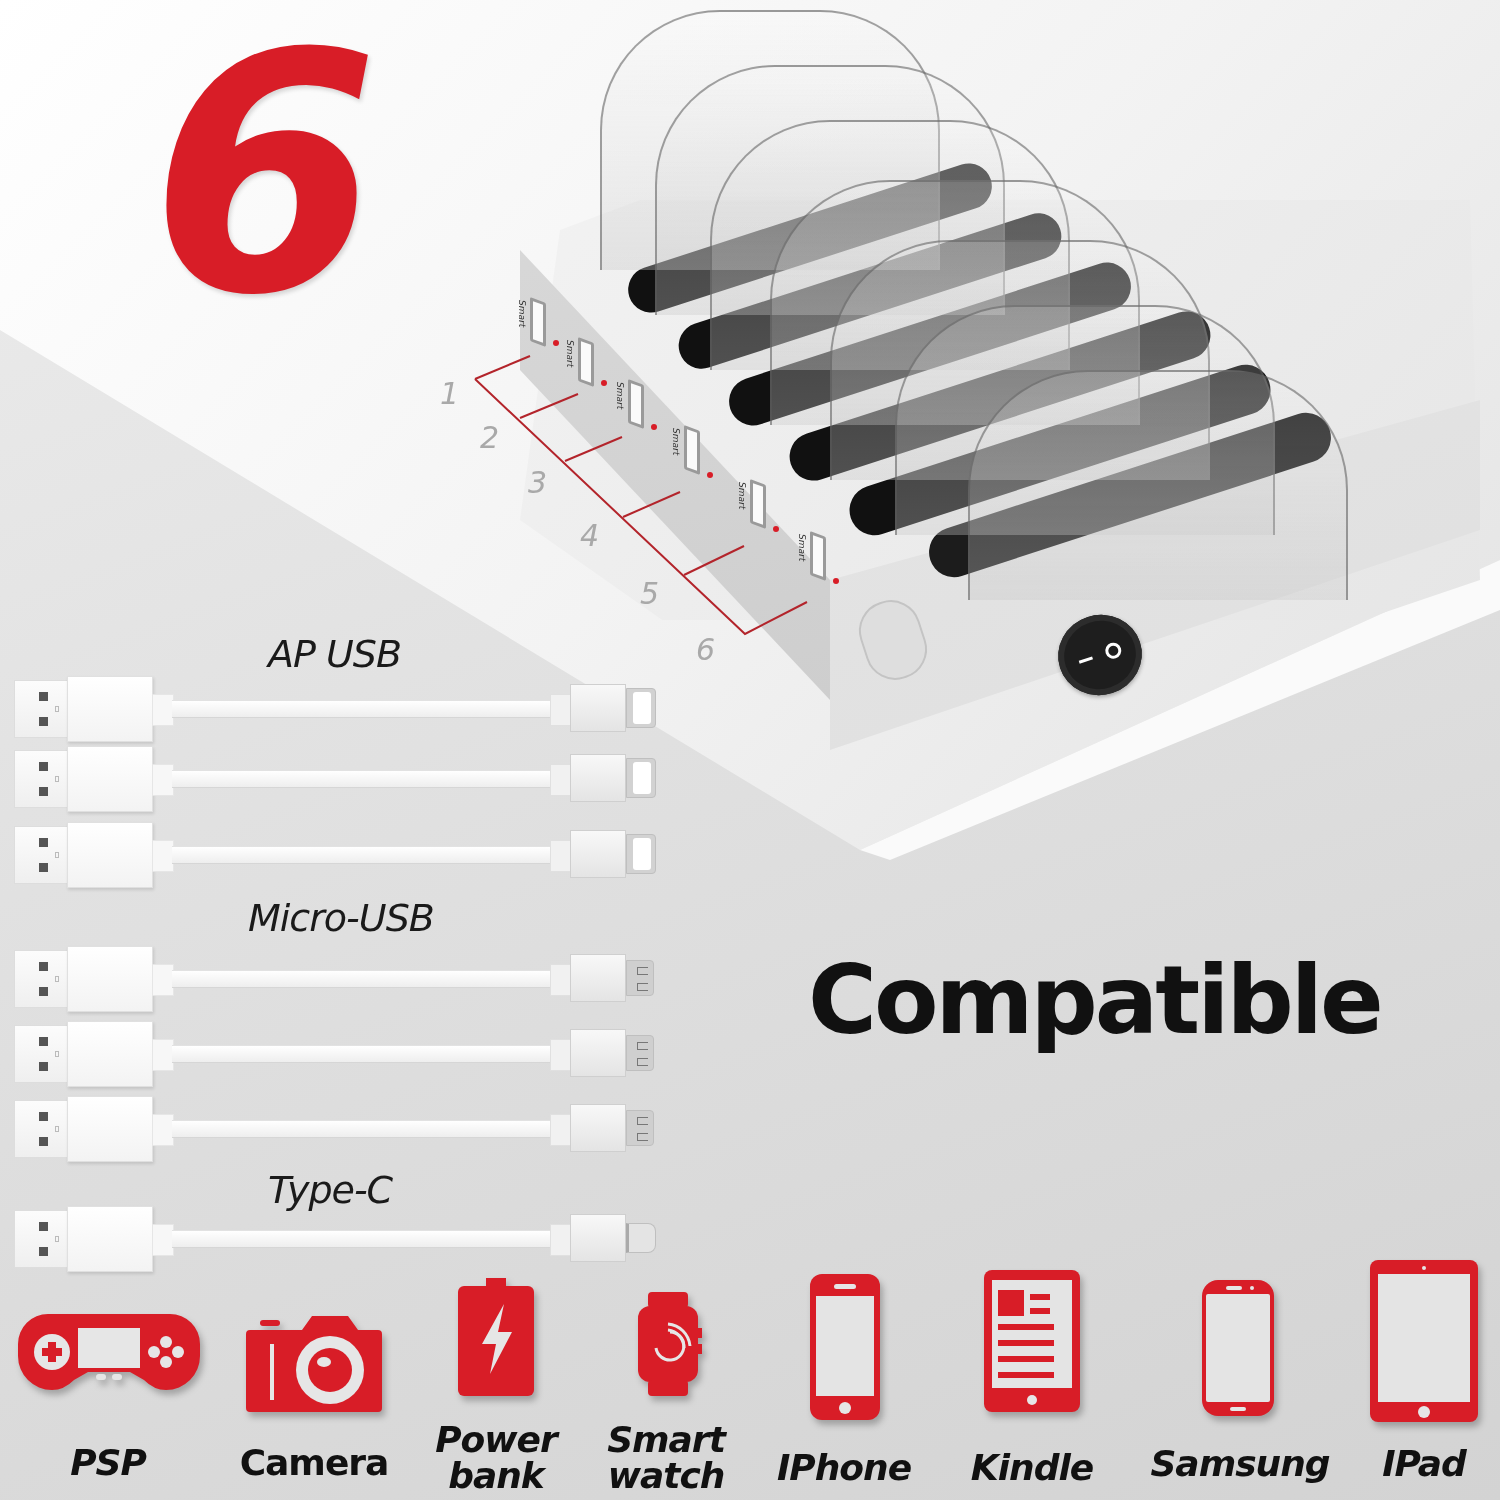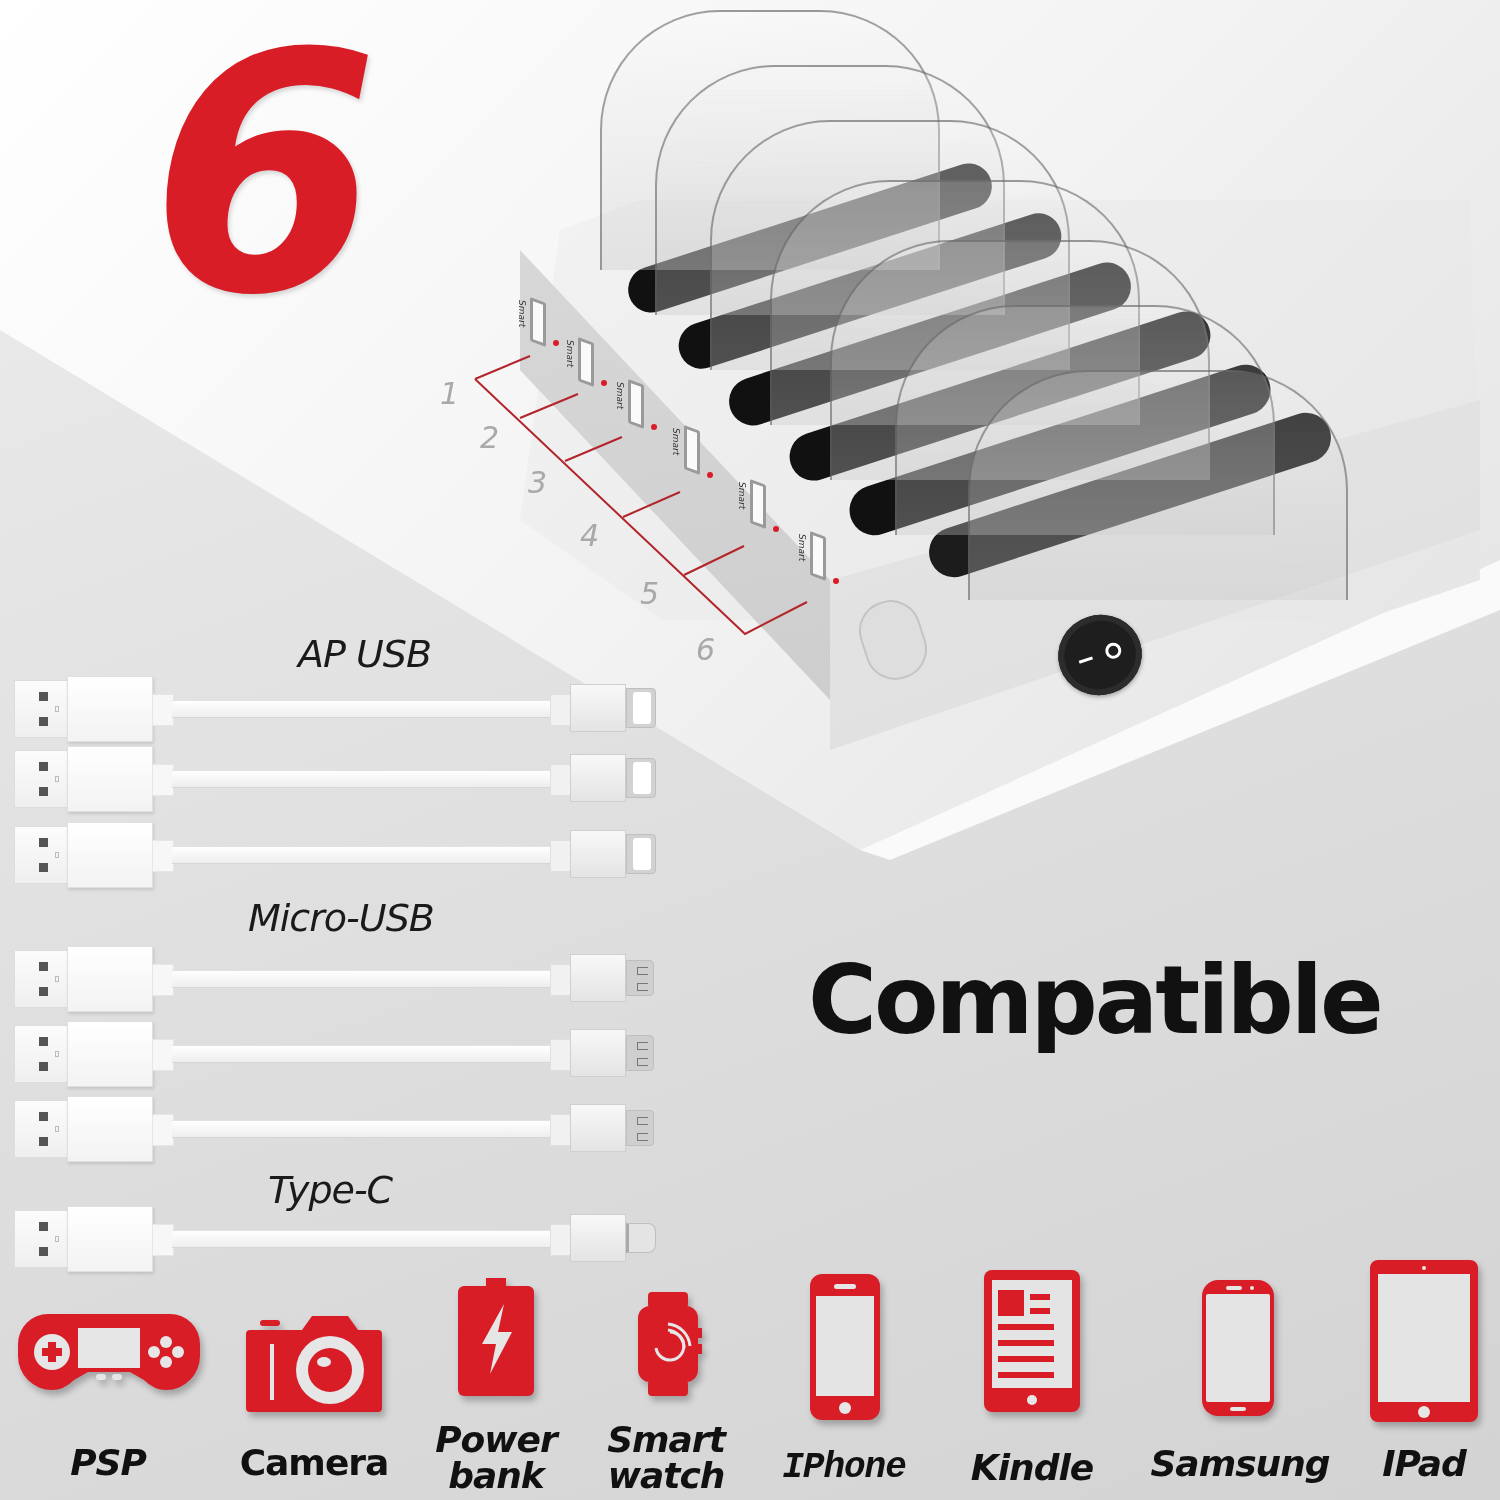--- a/index.html
+++ b/index.html
@@ -238,21 +238,21 @@
   <line x1="684" y1="575" x2="744" y2="546" stroke="#b3242b" stroke-width="2"></line>
 </svg>
 
 <span class="port-num" style="left:440px;top:376px;">1</span>
 <span class="port-num" style="left:480px;top:420px;">2</span>
 <span class="port-num" style="left:528px;top:465px;">3</span>
 <span class="port-num" style="left:580px;top:518px;">4</span>
 <span class="port-num" style="left:640px;top:576px;">5</span>
 <span class="port-num" style="left:696px;top:632px;">6</span>
 
-<div class="cable-group-title" style="left:298px;top:632px;">AP USB</div>
+<div class="cable-group-title" style="left:268px;top:632px;">AP USB</div>
 
 <div class="cable" style="top:680px;">
   <div class="usb-a">
       <span class="pin top"></span>
       <span class="dot"></span>
       <span class="pin bot"></span>
     </div>
   <div class="usb-body"></div>
     <div class="strain-l"></div>
     <div class="wire"></div>
@@ -407,21 +407,21 @@
 </div>
 
 <div class="device" style="left:810px;top:1274px;">
   <svg width="70" height="146" viewBox="0 0 70 146">
     <rect x="0" y="0" width="70" height="146" rx="12" fill="#d81d27"></rect>
     <rect x="6" y="22" width="58" height="100" fill="#e4e4e4"></rect>
     <rect x="24" y="10" width="22" height="5" rx="2.5" fill="#e6e6e6"></rect>
     <circle cx="35" cy="134" r="6" fill="#e6e6e6"></circle>
   </svg>
 </div>
-<div class="device-label" style="left:744px;top:1450px;font-family:Liberation Mono, monospace;">IPhone</div>
+<div class="device-label" style="left:744px;top:1450px;">IPhone</div>
 
 <div class="device" style="left:984px;top:1270px;">
   <svg width="96" height="142" viewBox="0 0 96 142">
     <rect x="0" y="0" width="96" height="142" rx="8" fill="#d81d27"></rect>
     <rect x="8" y="10" width="80" height="108" fill="#e4e4e4"></rect>
     <rect x="14" y="20" width="26" height="26" fill="#d81d27"></rect>
     <rect x="46" y="24" width="20" height="6" fill="#d81d27"></rect>
     <rect x="46" y="38" width="20" height="6" fill="#d81d27"></rect>
     <rect x="14" y="54" width="56" height="6" fill="#d81d27"></rect>
     <rect x="14" y="70" width="56" height="6" fill="#d81d27"></rect>

